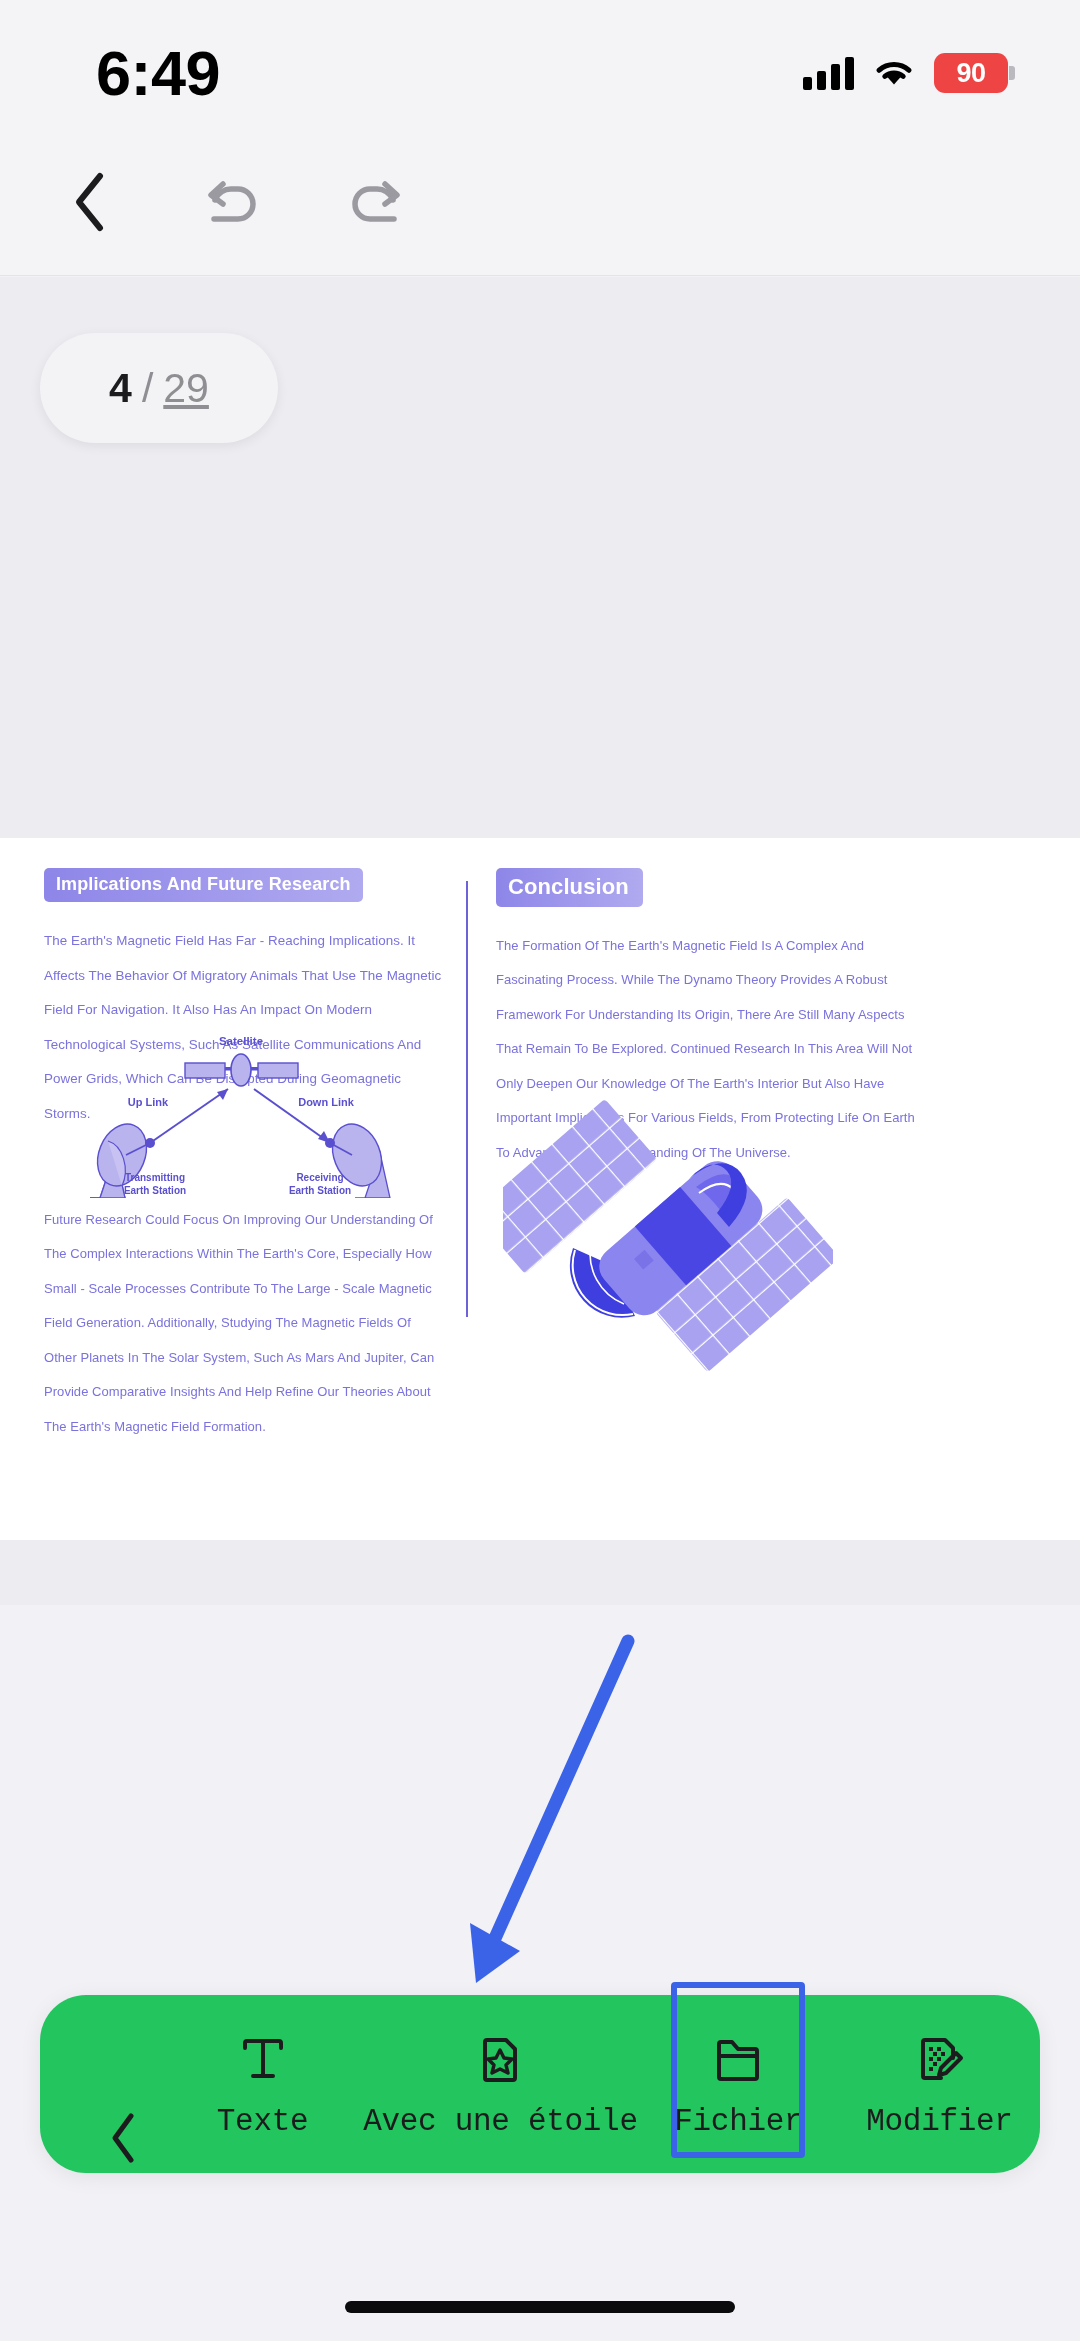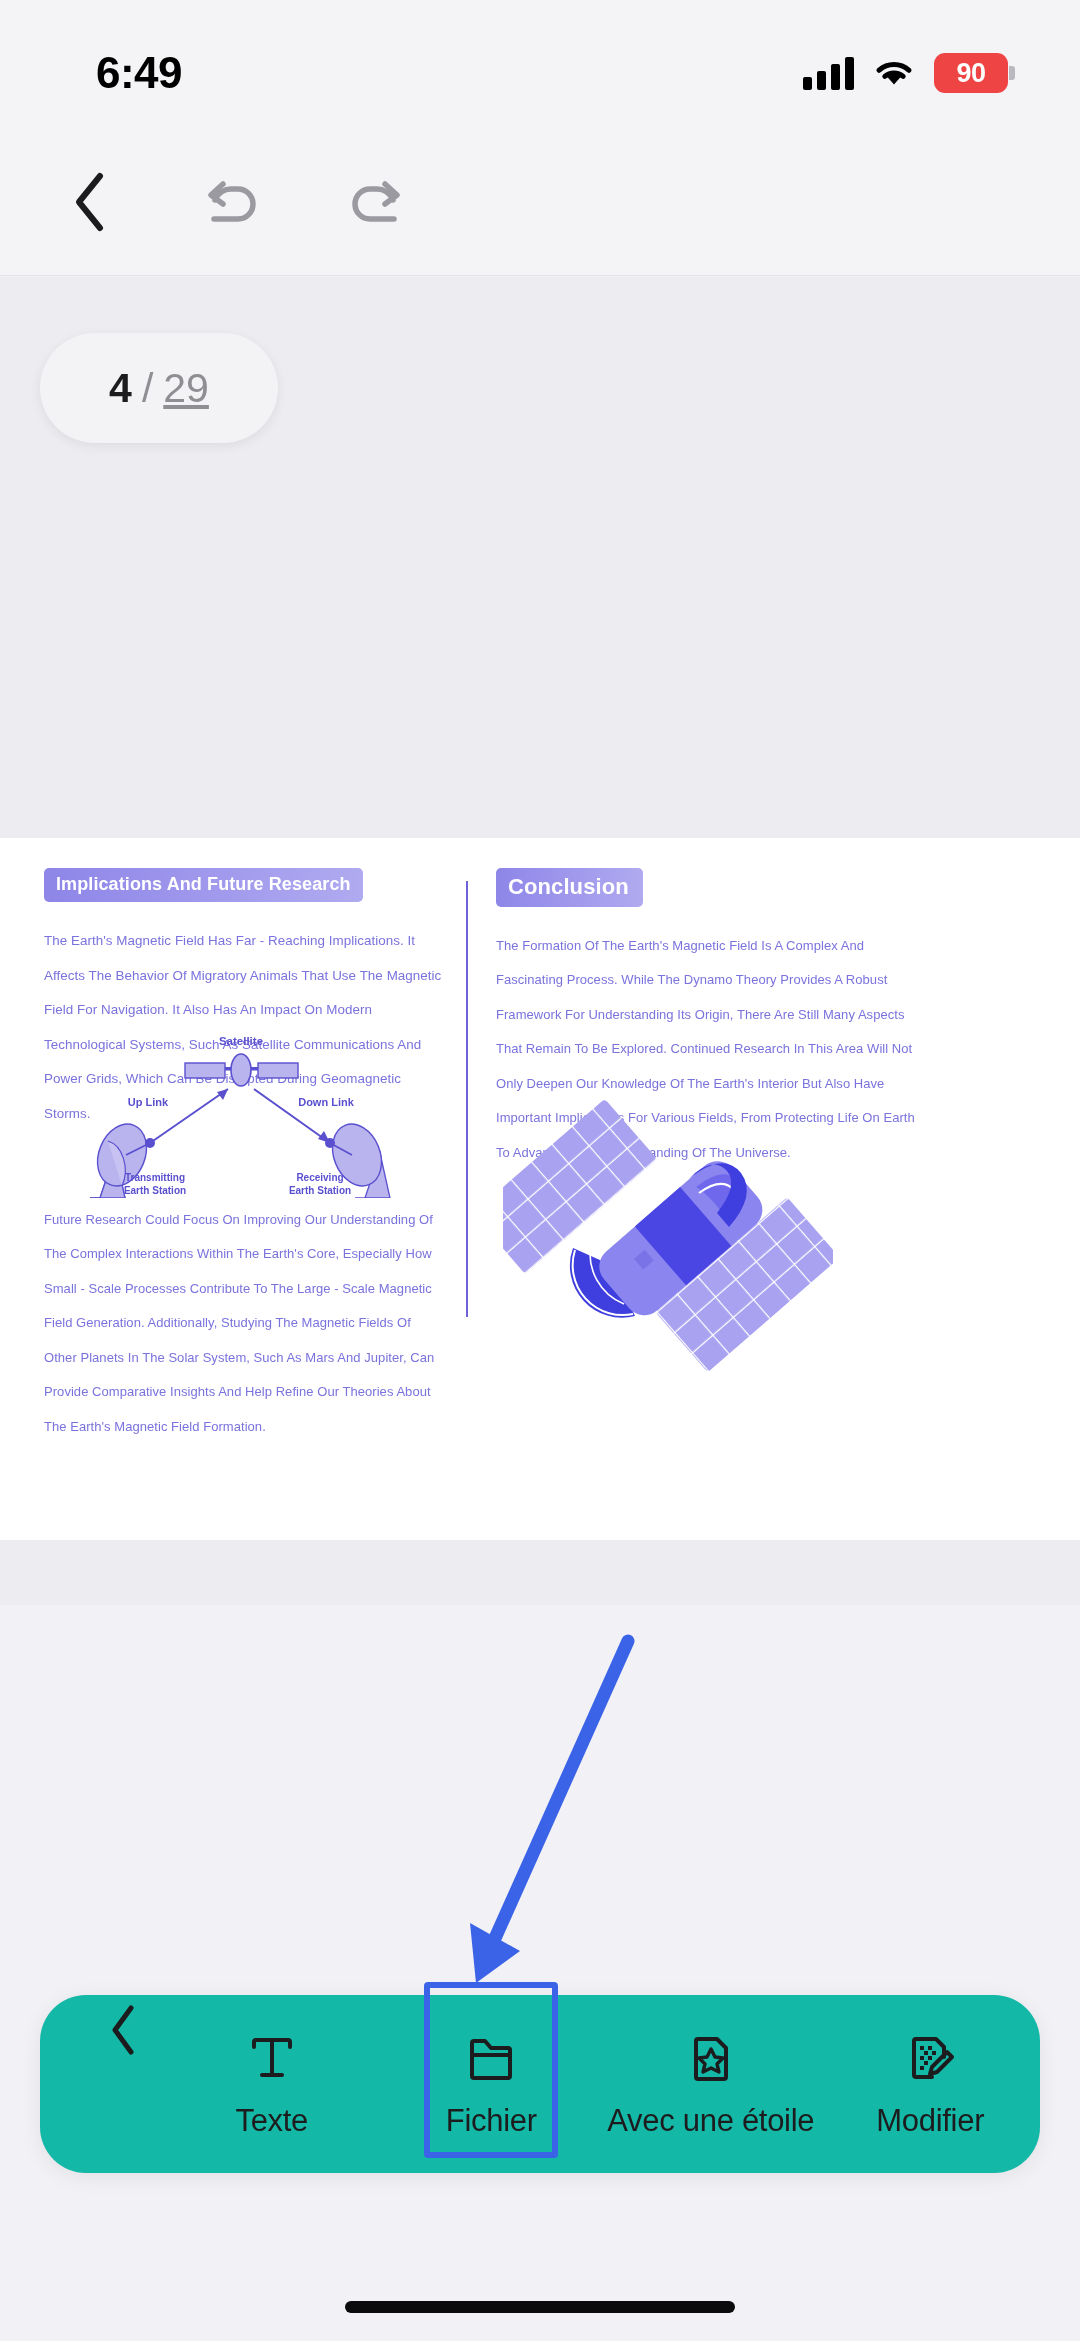--- a/index.html
+++ b/index.html
@@ -21,21 +21,21 @@
     position: absolute;
     top: 0; left: 0;
     width: 1080px; height: 128px;
     background: #f4f4f7;
     display: flex;
     align-items: center;
     justify-content: space-between;
     padding: 0 72px 0 96px;
   }
   .status-time {
-    font-size: 44px;
+    font-size: 63px;
     font-weight: 600;
     color: #000;
     letter-spacing: -0.5px;
     padding-top: 18px;
   }
   .status-right {
     display: flex;
     align-items: center;
     gap: 20px;
     padding-top: 18px;
@@ -181,26 +181,27 @@
     width: 1080px; height: 736px;
     pointer-events: none;
   }
 
   
   .action-bar {
     position: absolute;
     left: 40px;
     top: 1995px;
     width: 1000px; height: 178px;
-    background: #14b8a6;
+    background: #22c55e;
     border-radius: 46px;
     box-shadow: 0 4px 22px rgba(0,0,0,0.07);
     display: flex;
-    align-items: flex-start;
+    align-items: flex-end;
     padding-left: 56px;
+    font-family: Liberation Mono, monospace;
   }
   .bar-back {
     width: 56px; height: 70px;
     display: flex; align-items: center; justify-content: center;
     flex: 0 0 auto;
     margin-right: 10px;
   }
   .bar-items {
     display: flex;
     align-items: stretch;
@@ -407,38 +408,38 @@
       <span class="ic">
         <svg width="56" height="56" viewBox="0 0 56 56">
           <path d="M10 17 v-5 a2 2 0 0 1 2 -2 h32 a2 2 0 0 1 2 2 v5" fill="none" stroke="#1c1c1e" stroke-width="4" stroke-linecap="round" stroke-linejoin="round"></path>
           <line x1="28" y1="11" x2="28" y2="44" stroke="#1c1c1e" stroke-width="4" stroke-linecap="round"></line>
           <line x1="18" y1="45" x2="38" y2="45" stroke="#1c1c1e" stroke-width="4" stroke-linecap="round"></line>
         </svg>
       </span>
       <span class="lbl">Texte</span>
     </div>
 
+    <div class="bar-item">
+      <span class="ic">
+        <svg width="56" height="56" viewBox="0 0 56 56">
+          <path d="M15 9 h19 l9 9 v29 a2 2 0 0 1 -2 2 H15 a2 2 0 0 1 -2 -2 V11 a2 2 0 0 1 2 -2 Z" fill="none" stroke="#1c1c1e" stroke-width="4" stroke-linejoin="round"></path>
+          <path d="M28 19 l4 8 8 1 -6 6 2 8 -8 -4 -8 4 2 -8 -6 -6 8 -1 Z" fill="none" stroke="#1c1c1e" stroke-width="3.4" stroke-linejoin="round"></path>
+        </svg>
+      </span>
+      <span class="lbl">Avec une étoile</span>
+    </div>
+
     <div class="bar-item selected">
       <span class="ic">
         <svg width="56" height="56" viewBox="0 0 56 56">
           <path d="M9 46 V13 a2 2 0 0 1 2 -2 h11 l6 7 h17 a2 2 0 0 1 2 2 v26 a2 2 0 0 1 -2 2 H11 a2 2 0 0 1 -2 -2 Z" fill="none" stroke="#1c1c1e" stroke-width="4" stroke-linejoin="round"></path>
           <line x1="9" y1="25" x2="47" y2="25" stroke="#1c1c1e" stroke-width="4"></line>
         </svg>
       </span>
       <span class="lbl">Fichier</span>
-    </div>
-
-    <div class="bar-item">
-      <span class="ic">
-        <svg width="56" height="56" viewBox="0 0 56 56">
-          <path d="M15 9 h19 l9 9 v29 a2 2 0 0 1 -2 2 H15 a2 2 0 0 1 -2 -2 V11 a2 2 0 0 1 2 -2 Z" fill="none" stroke="#1c1c1e" stroke-width="4" stroke-linejoin="round"></path>
-          <path d="M28 19 l4 8 8 1 -6 6 2 8 -8 -4 -8 4 2 -8 -6 -6 8 -1 Z" fill="none" stroke="#1c1c1e" stroke-width="3.4" stroke-linejoin="round"></path>
-        </svg>
-      </span>
-      <span class="lbl">Avec une étoile</span>
     </div>
 
     <div class="bar-item">
       <span class="ic">
         <svg width="56" height="56" viewBox="0 0 56 56">
           <path d="M14 9 h20 l8 8 v10 M14 9 a2 2 0 0 0 -2 2 v34 a2 2 0 0 0 2 2 h16" fill="none" stroke="#1c1c1e" stroke-width="4" stroke-linejoin="round" stroke-linecap="round"></path>
           <g fill="#1c1c1e">
             <rect x="18" y="16" width="4" height="4"></rect>
               <rect x="26" y="16" width="4" height="4"></rect>
             <rect x="22" y="21" width="4" height="4"></rect>

